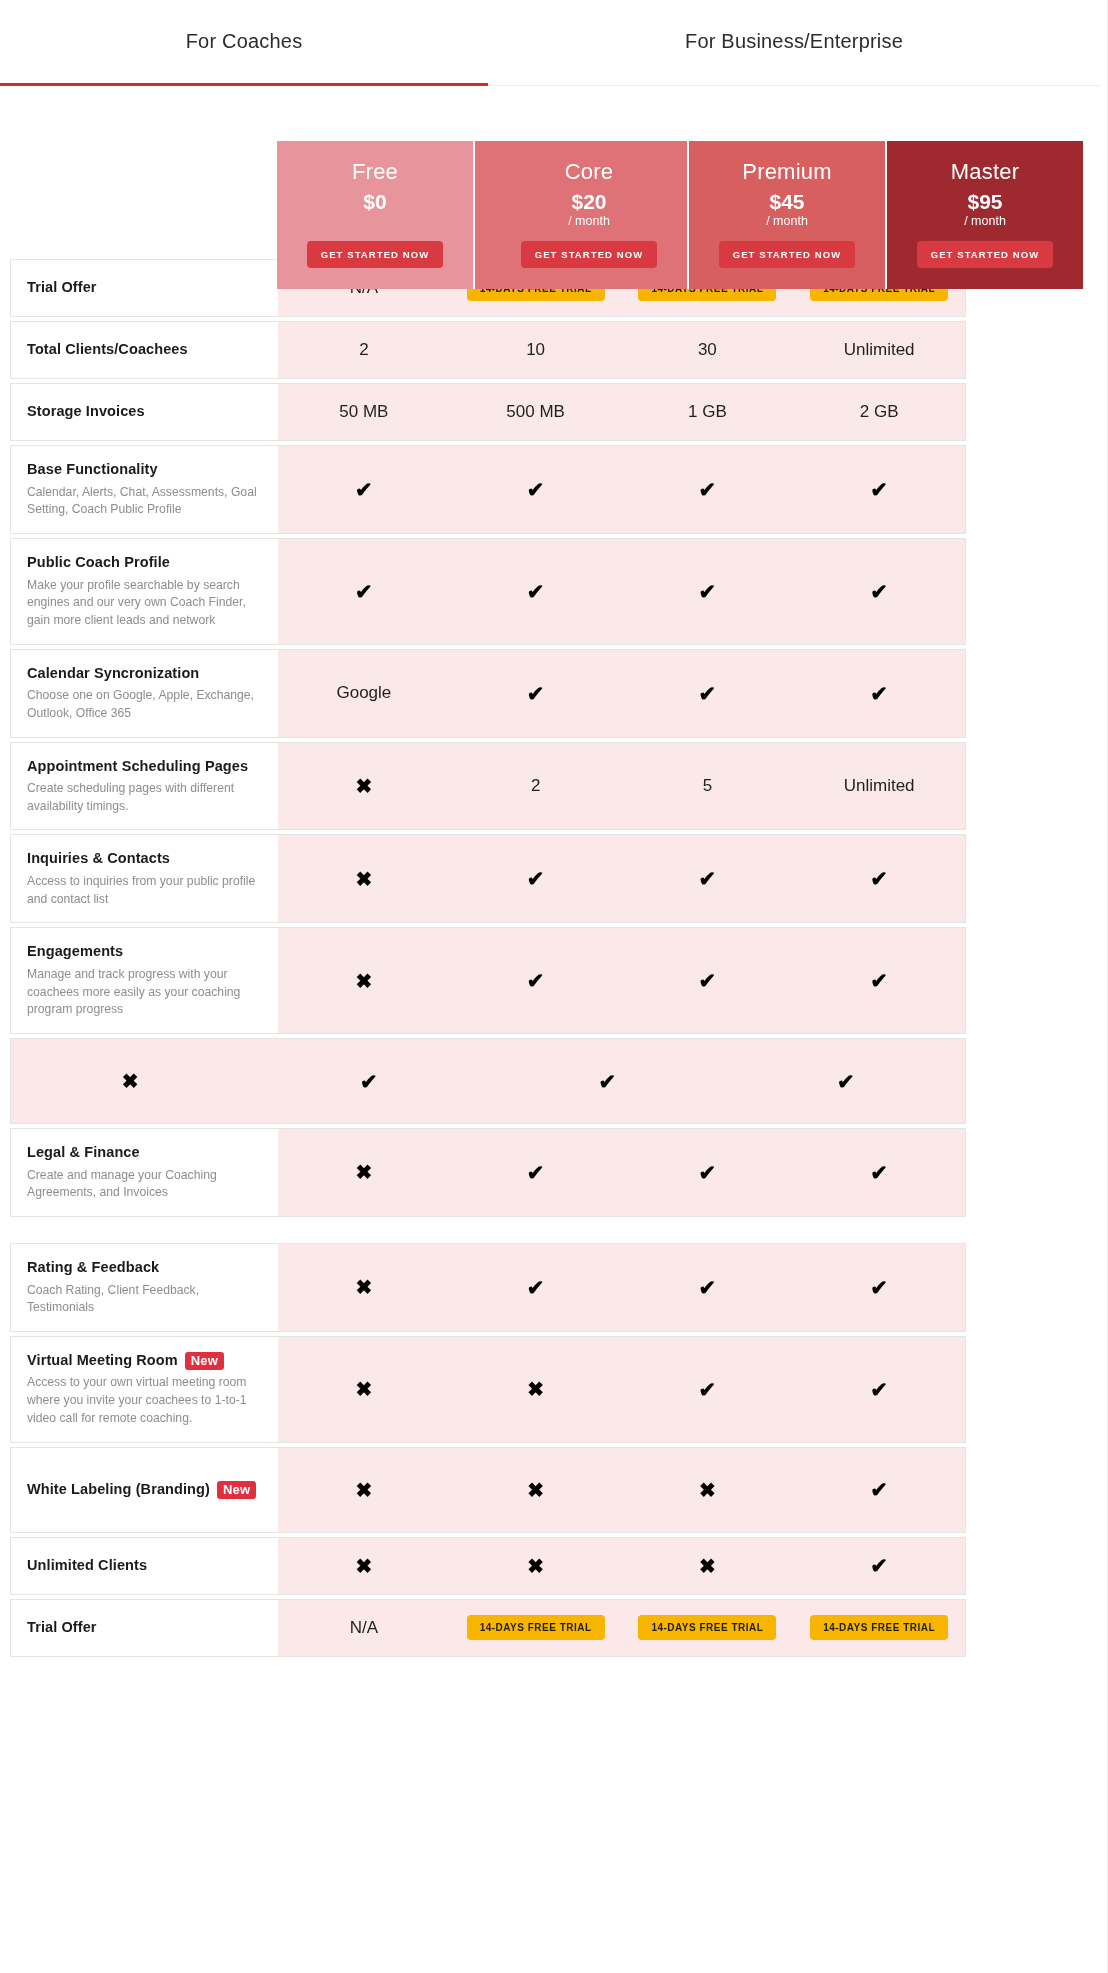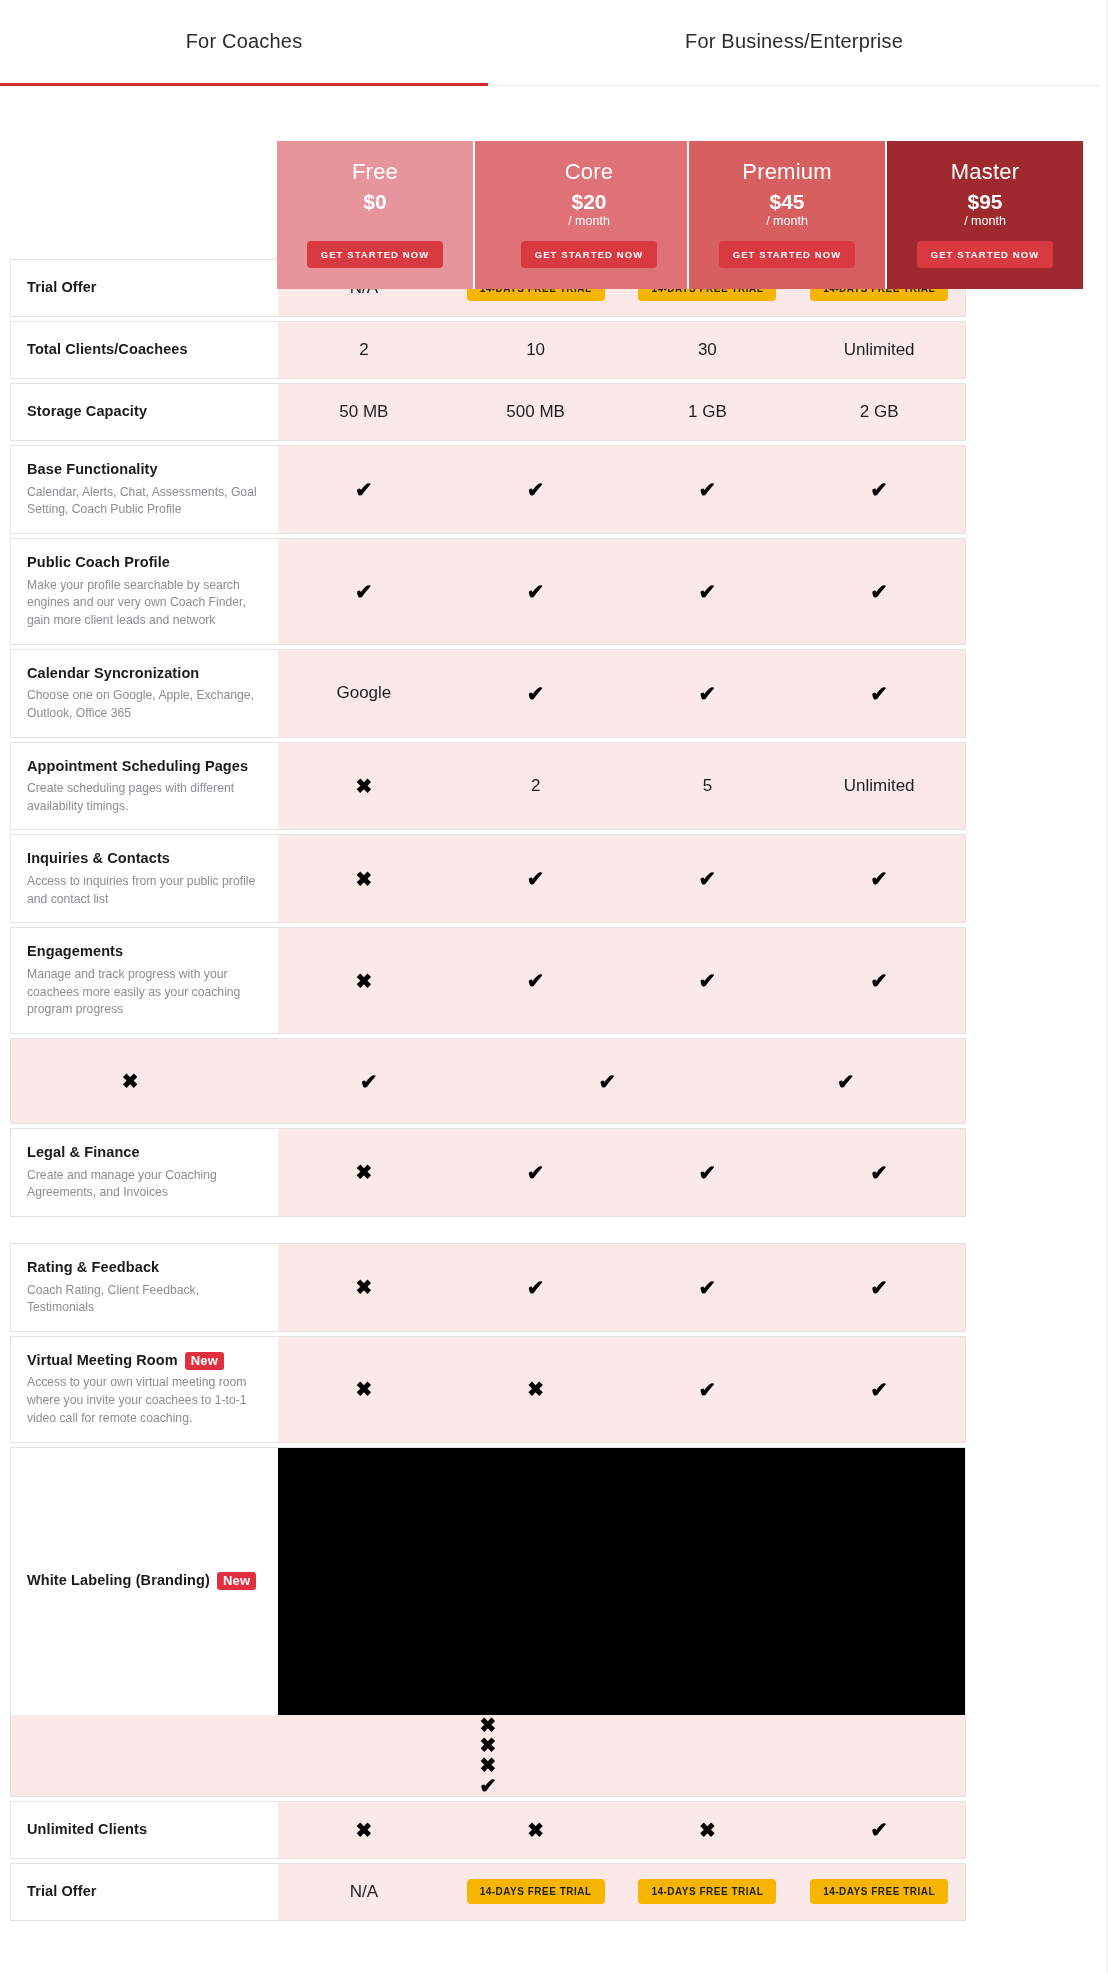--- a/index.html
+++ b/index.html
@@ -266,21 +266,21 @@
           <div class="cell-val">
             <span>30</span>
           </div>
           <div class="cell-val">
             <span>Unlimited</span>
           </div>
         </div>
         <div class="row simple" style="min-height: 58px;">
           <div class="cell-label">
             <div class="feat-title">
-              <span>Storage Capacity</span>
+              <span>Storage Invoices</span>
             </div>
           </div>
           <div class="cell-val">
             <span>50 MB</span>
           </div>
           <div class="cell-val">
             <span>500 MB</span>
           </div>
           <div class="cell-val">
             <span>1 GB</span>
@@ -477,21 +477,21 @@
           <div class="cell-val">
             <span class="mark cross">✖</span>
           </div>
           <div class="cell-val">
             <span class="mark">✔</span>
           </div>
           <div class="cell-val">
             <span class="mark">✔</span>
           </div>
         </div>
-        <div class="row" style="min-height: 86px; flex-direction: column;">
+        <div class="row" style="min-height: 86px;">
           <div class="cell-label">
             <div class="feat-title">
               <span>White Labeling (Branding)</span>
               <span class="badge-new">New</span>
             </div>
           </div>
           <div class="cell-val">
             <span class="mark cross">✖</span>
           </div>
           <div class="cell-val">

